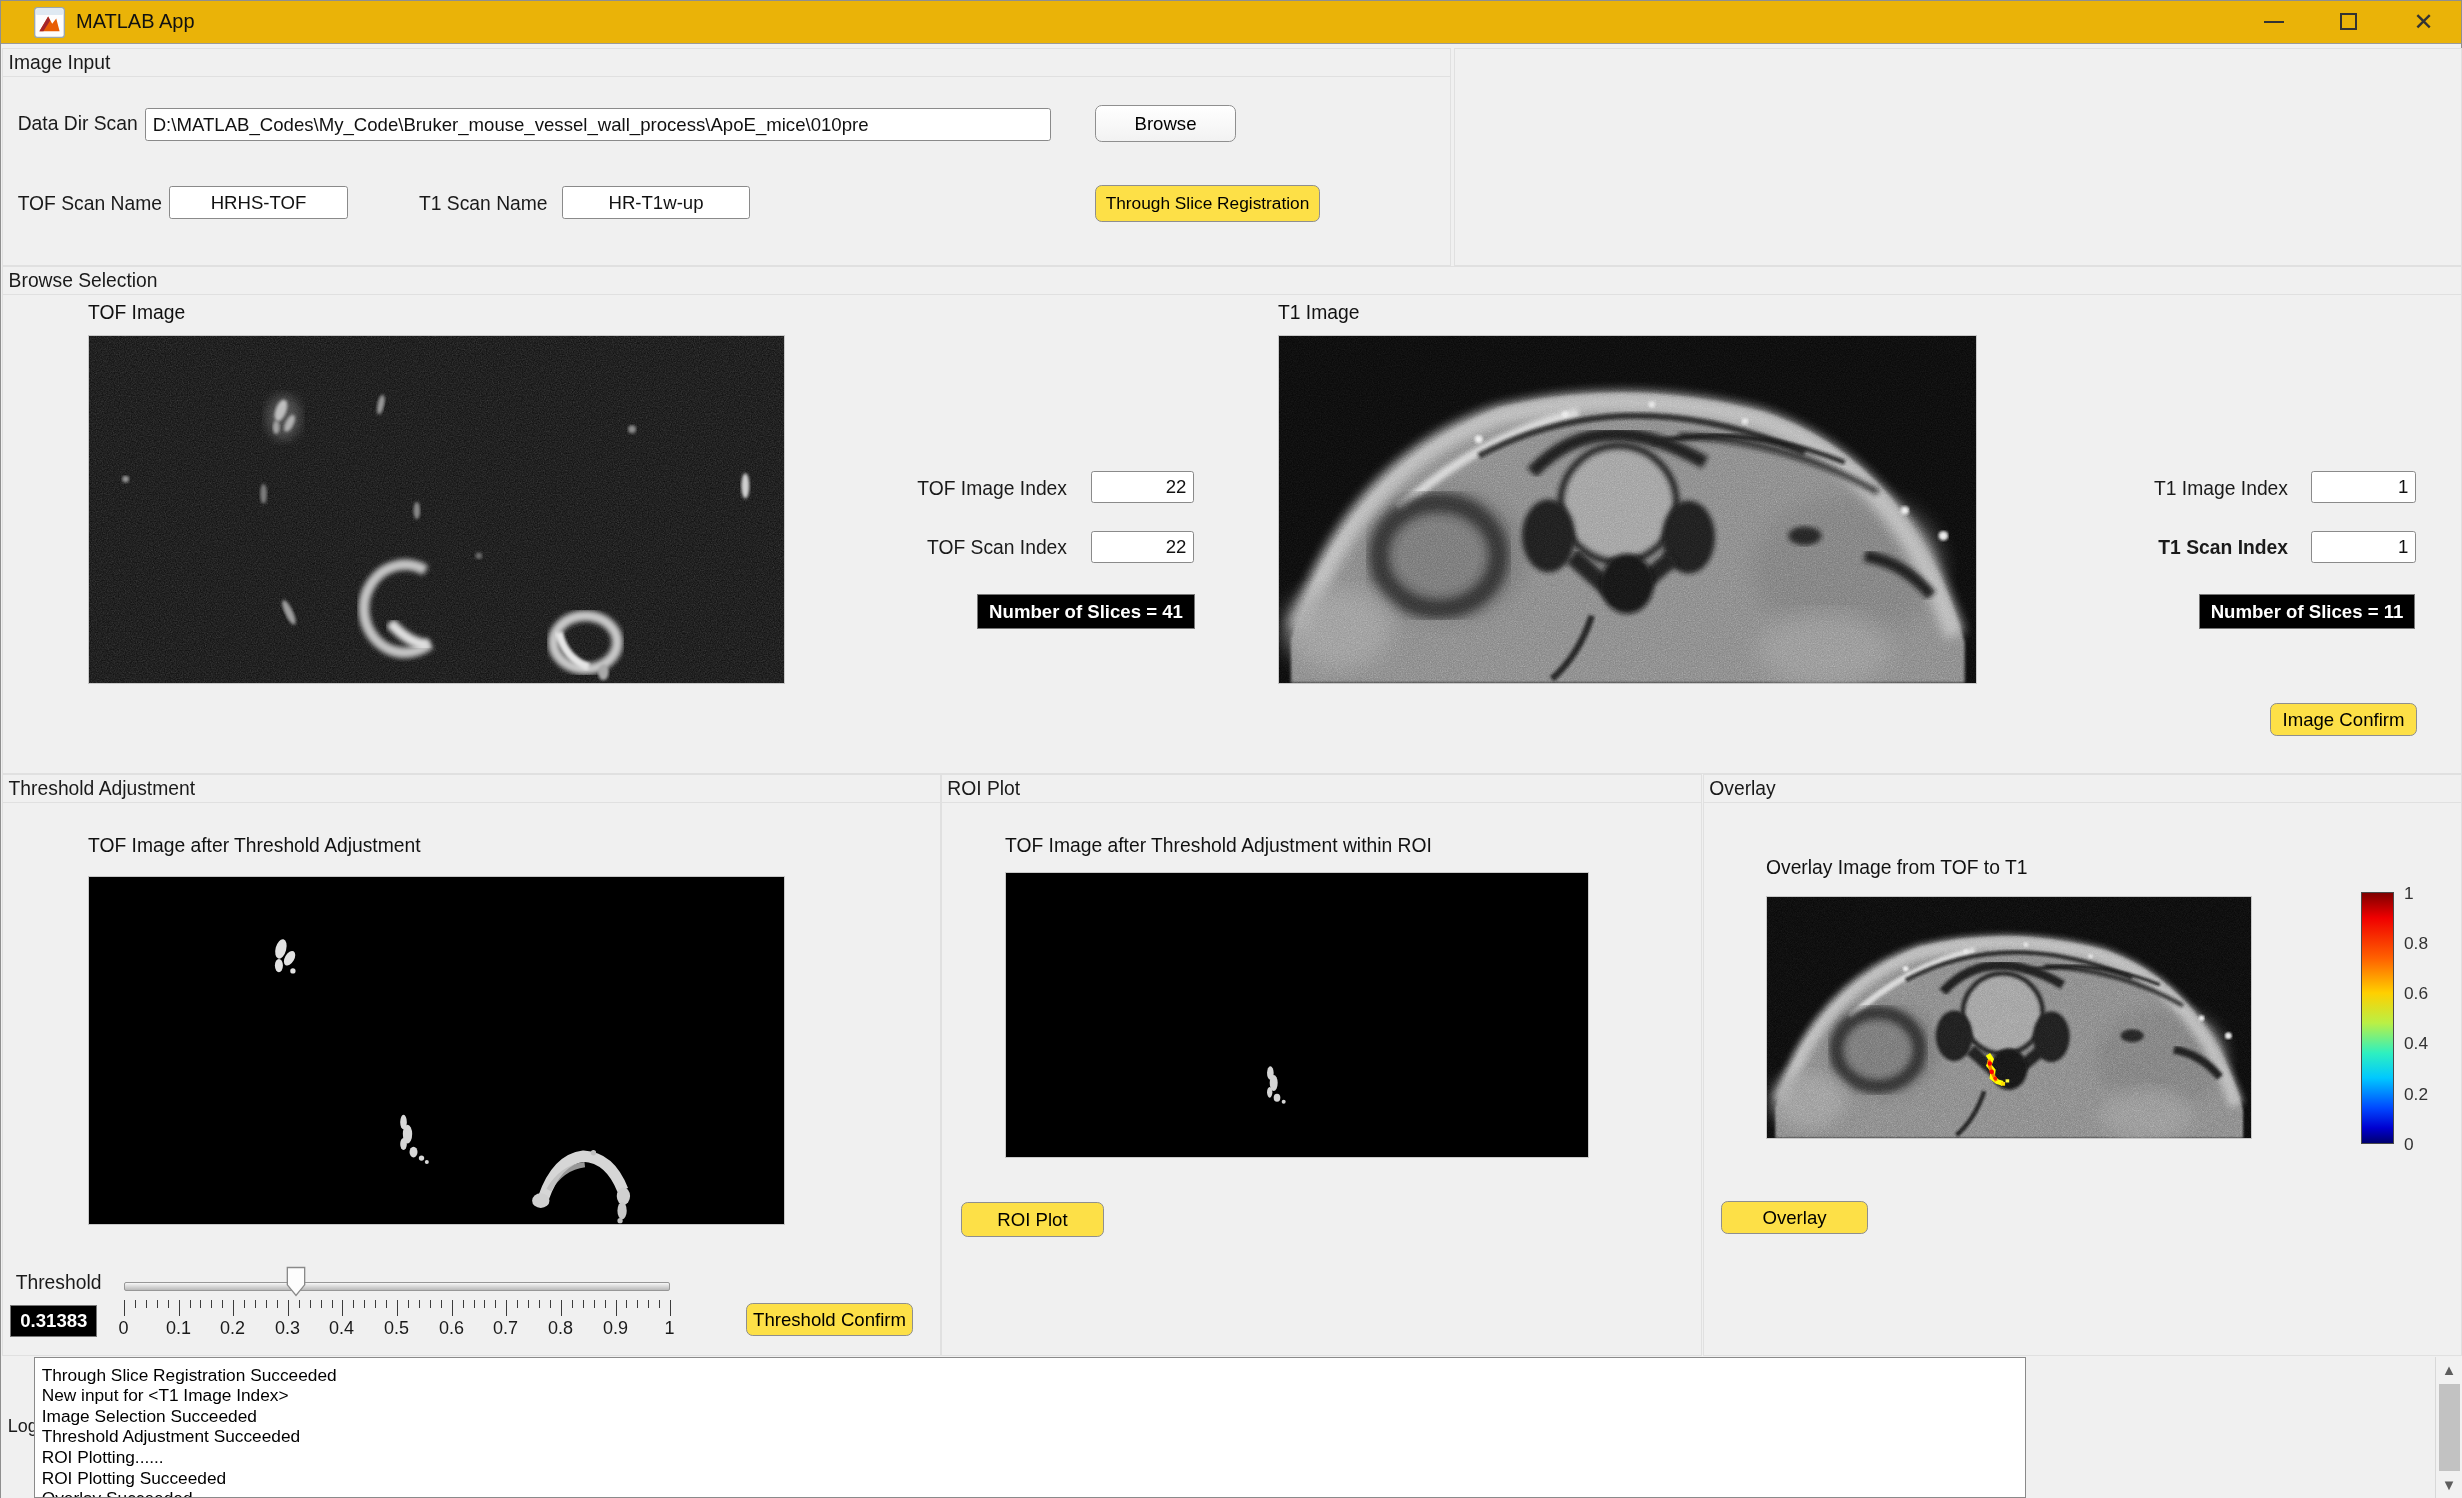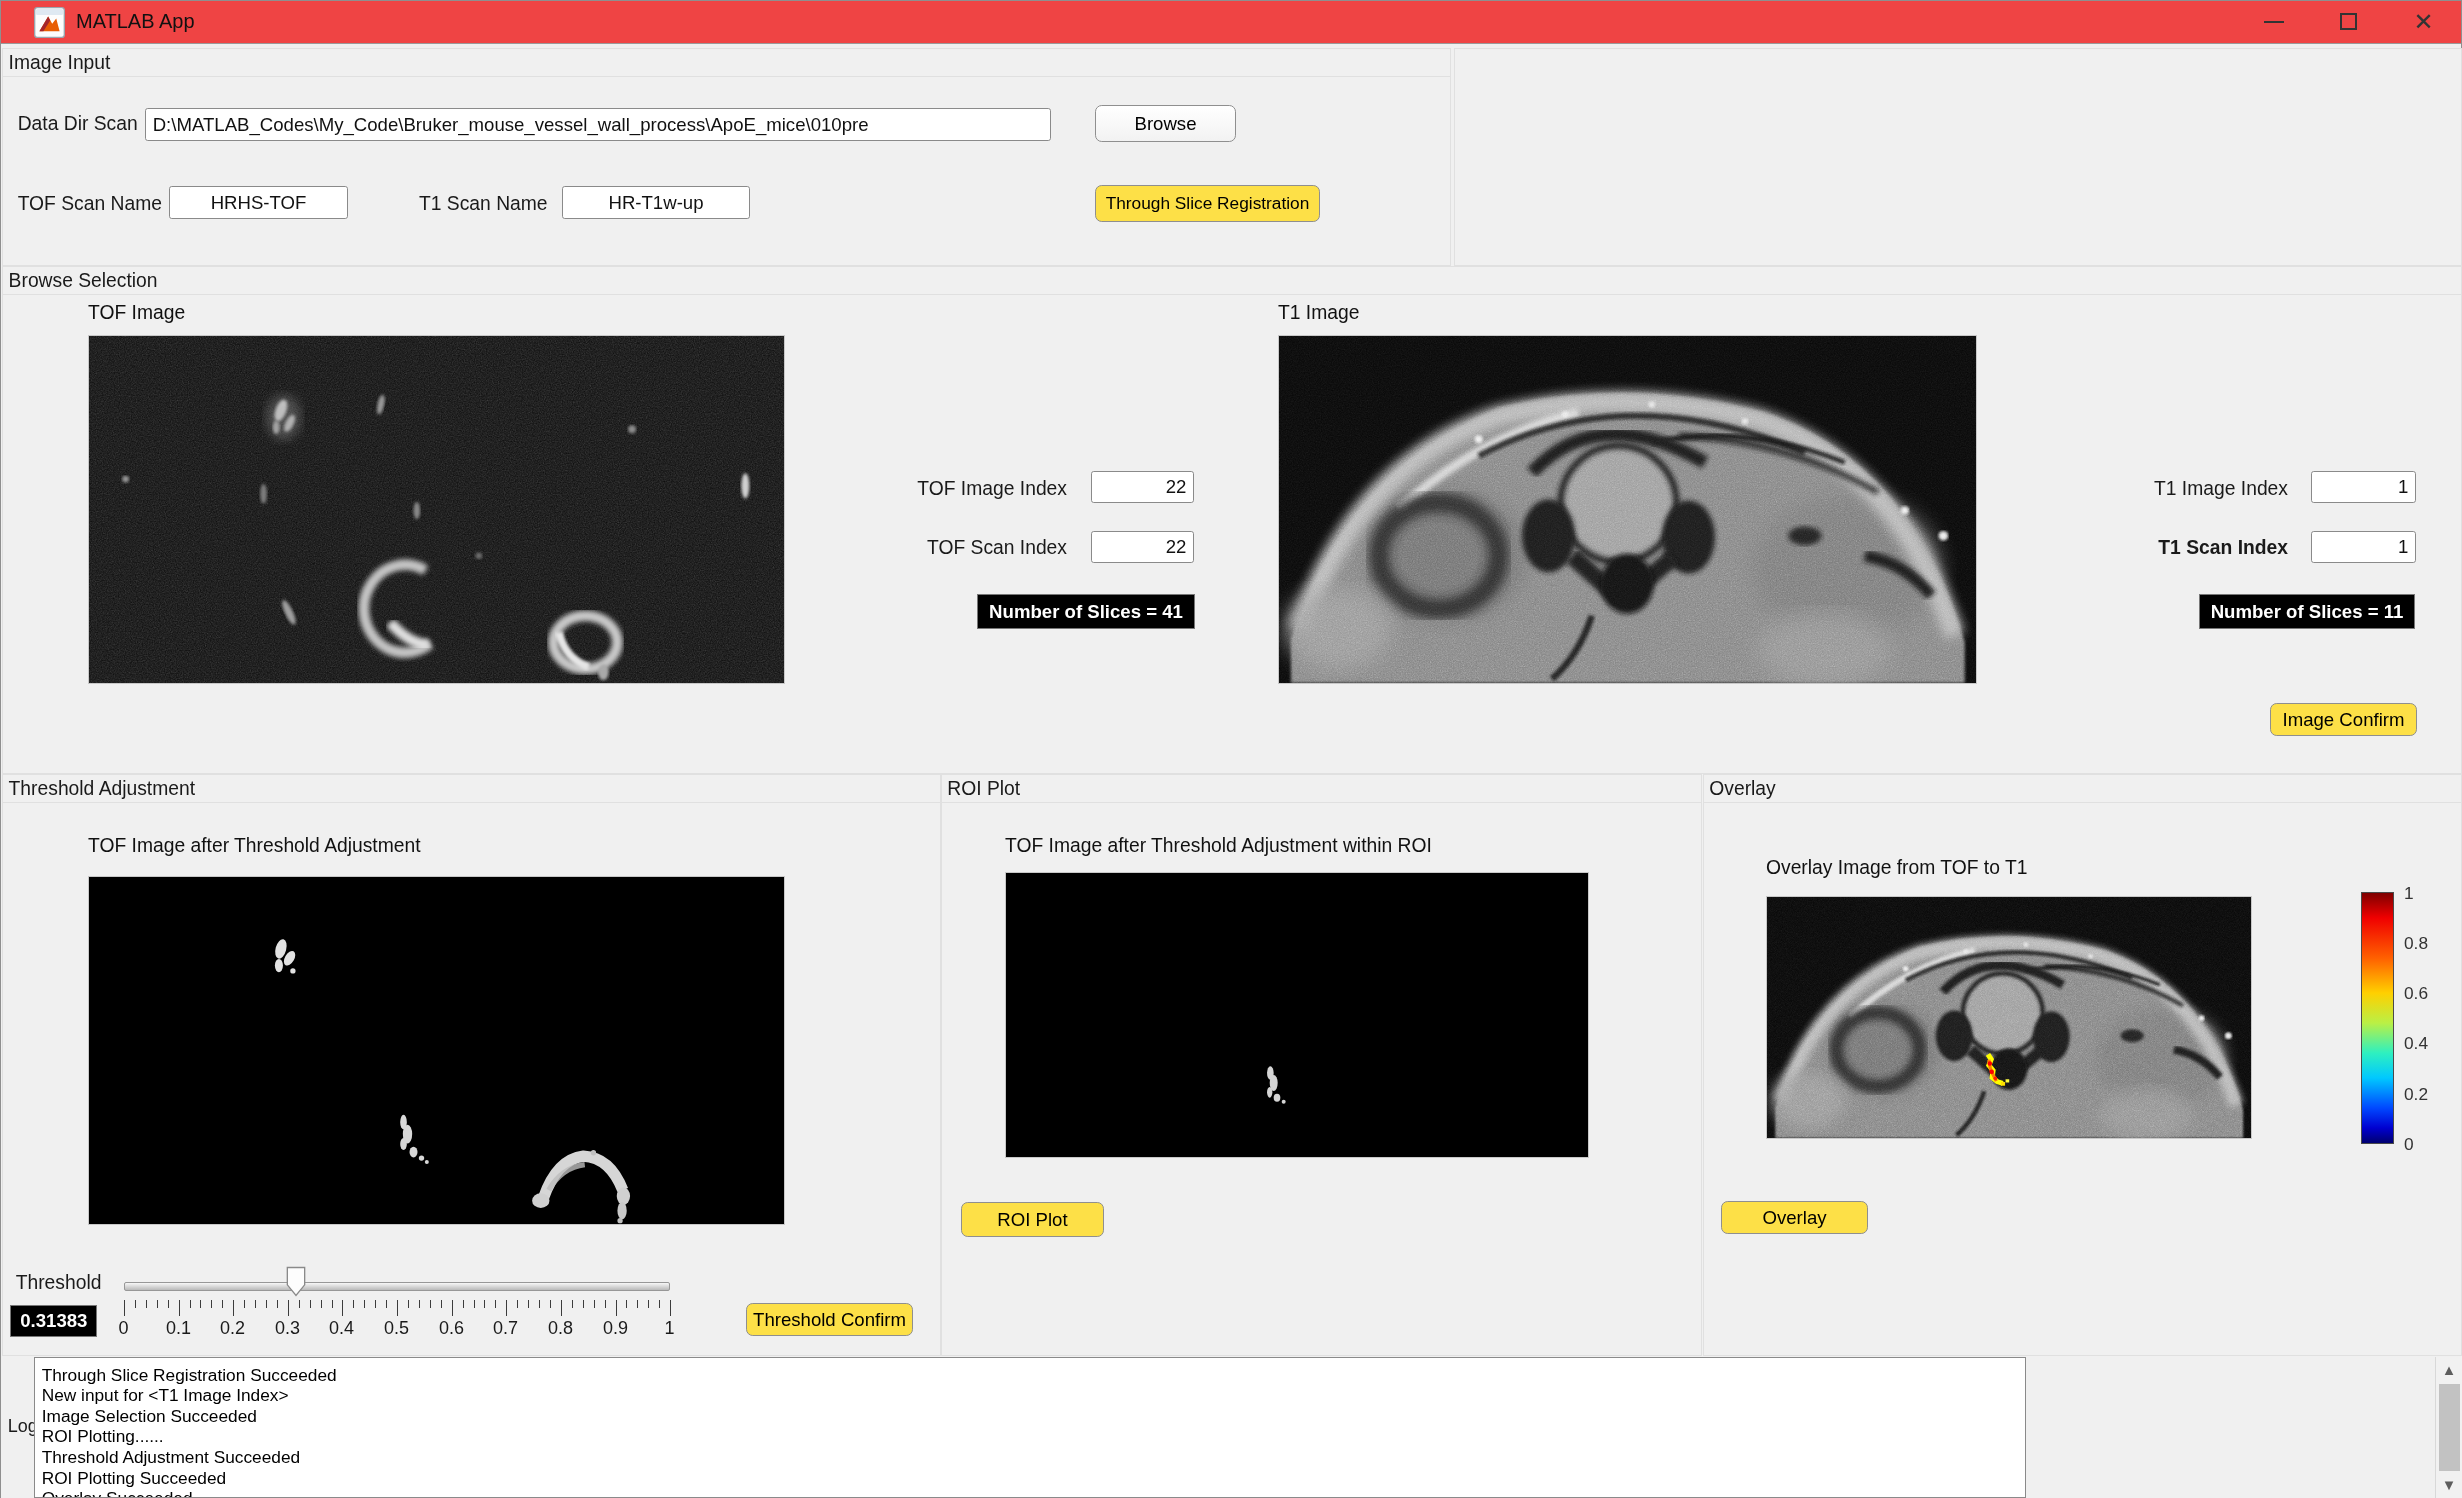--- a/index.html
+++ b/index.html
@@ -1,19 +1,19 @@
 <!DOCTYPE html>
 <html style="font-size:10.7px"><head>
 <meta charset="utf-8">
 <style>
   html,body{margin:0;padding:0;background:#e8e8e8;}
   body{width:2462px;height:1499px;position:relative;overflow:hidden;
        font-family:"Liberation Sans","DejaVu Sans",sans-serif;color:#1a1a1a;}
   .window{position:absolute;inset:0;background:#f0f0f0;border:1.3px solid #8f8f8f;box-sizing:border-box;}
-  .titlebar{position:absolute;left:0;top:0;width:100%;height:43px;background:#ef4444;border-bottom:1.3px solid #9a9a9a;box-sizing:border-box;}
+  .titlebar{position:absolute;left:0;top:0;width:100%;height:43px;background:#eab308;border-bottom:1.3px solid #9a9a9a;box-sizing:border-box;}
   .app-icon{position:absolute;left:33px;top:6px;width:31px;height:31px;}
   .title-text{position:absolute;left:75px;top:9.3px;font-size:20px;color:#111;}
   .win-controls{position:absolute;right:0;top:0;height:41px;display:flex;}
   .win-btn{width:75px;height:41px;display:flex;align-items:center;justify-content:center;cursor:default;}
   .glyph-min{width:20px;height:0;border-top:2.7px solid #333;}
   .glyph-max{width:17.3px;height:17.3px;border:2.7px solid #333;box-sizing:border-box;}
   .glyph-close{font-size:24px;color:#333;line-height:1;}
   .panel{position:absolute;background:#f0f0f0;border:1.3px groove #e0e0e0;box-sizing:border-box;}
   .panel-label{position:absolute;left:5.3px;top:2.7px;font-size:19.3px;color:#1a1a1a;white-space:nowrap;}
   .panel-sep{position:absolute;left:0;right:0;top:27px;height:0;border-top:1.3px groove #e0e0e0;}
@@ -357,22 +357,22 @@
     </div>
   <div class="btn btn-green" style="left:1720px;top:1200px;width:147px;height:33px;">Overlay</div>
 
   <div class="panel" style="left:1.3px;top:1355px;width:2460px;height:143px;border:none;"></div>
   <div class="lbl" style="left:6.7px;top:1415px;font-size:18px;">Log</div>
   <div class="log-box" style="left:33px;top:1356px;width:1992px;height:141px;">
     <div class="log-lines" style="padding:6.7px 0 0 6.7px;">
         <div>Through Slice Registration Succeeded</div>
         <div>New input for &lt;T1 Image Index&gt;</div>
         <div>Image Selection Succeeded</div>
+        <div>Threshold Adjustment Succeeded</div>
         <div>ROI Plotting......</div>
-        <div>Threshold Adjustment Succeeded</div>
         <div>ROI Plotting Succeeded</div>
         <div>Overlay Succeeded</div>
       </div>
   </div>
   <div class="scrollbar" style="left:2434px;top:1356px;width:27px;height:141px;">
     <div class="sb-arrow" style="top:5.3px;">▲</div>
     <div class="sb-thumb" style="top:27px;height:87px;"></div>
     <div class="sb-arrow" style="bottom:5.3px;">▼</div>
   </div>
 

